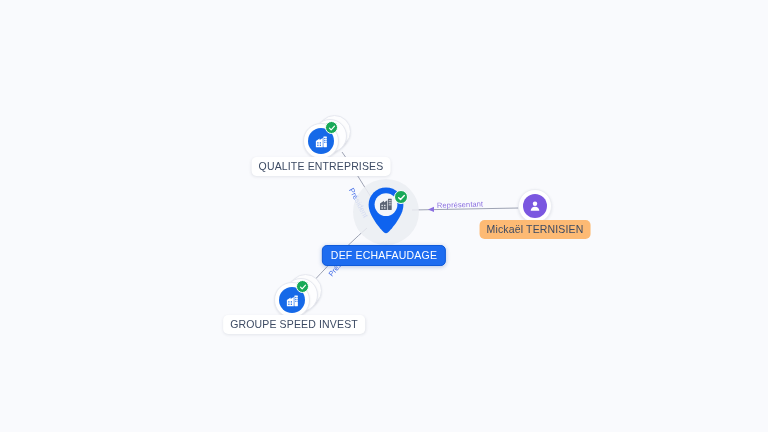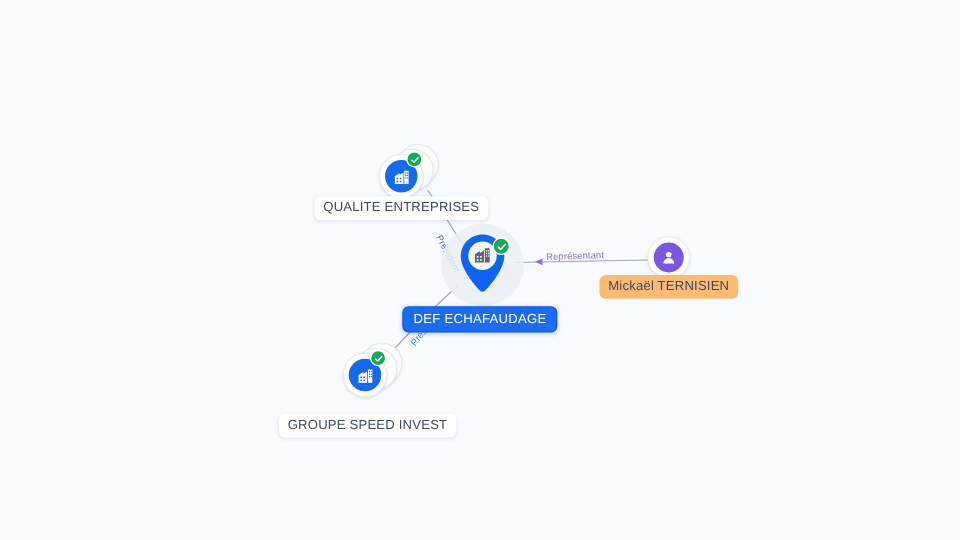--- a/index.html
+++ b/index.html
@@ -314,21 +314,21 @@
           </div>
         </div>
         <div class="check-badge">
           <svg width="8" height="8" viewBox="0 0 24 24" fill="none">
             <path d="M4.5 12.5 L9.5 17.5 L19.5 6.5" stroke="#ffffff" stroke-width="3.6" stroke-linecap="round" stroke-linejoin="round"></path>
           </svg>
         </div>
       </div>
     </div>
   </div>
-  <div class="node-label" style="left:294px; top:315px;margin-top:16px;">GROUPE SPEED INVEST</div>
+  <div class="node-label" style="left:294px; top:315px;">GROUPE SPEED INVEST</div>
 
   <div class="node" style="left:535px; top:206px;">
     <div class="node-hit" style="left:0px; top:0px;">
       <div class="person-wrap">
         <div class="person-ring">
           <div class="person-disc">
             <svg width="14" height="14" viewBox="0 0 24 24" fill="none">
               <circle cx="12" cy="8.2" r="3.8" fill="#ffffff"></circle>
               <path d="M4.6 20.2 C4.6 15.9 8 13.2 12 13.2 C16 13.2 19.4 15.9 19.4 20.2 Z" fill="#ffffff"></path>
             </svg>

